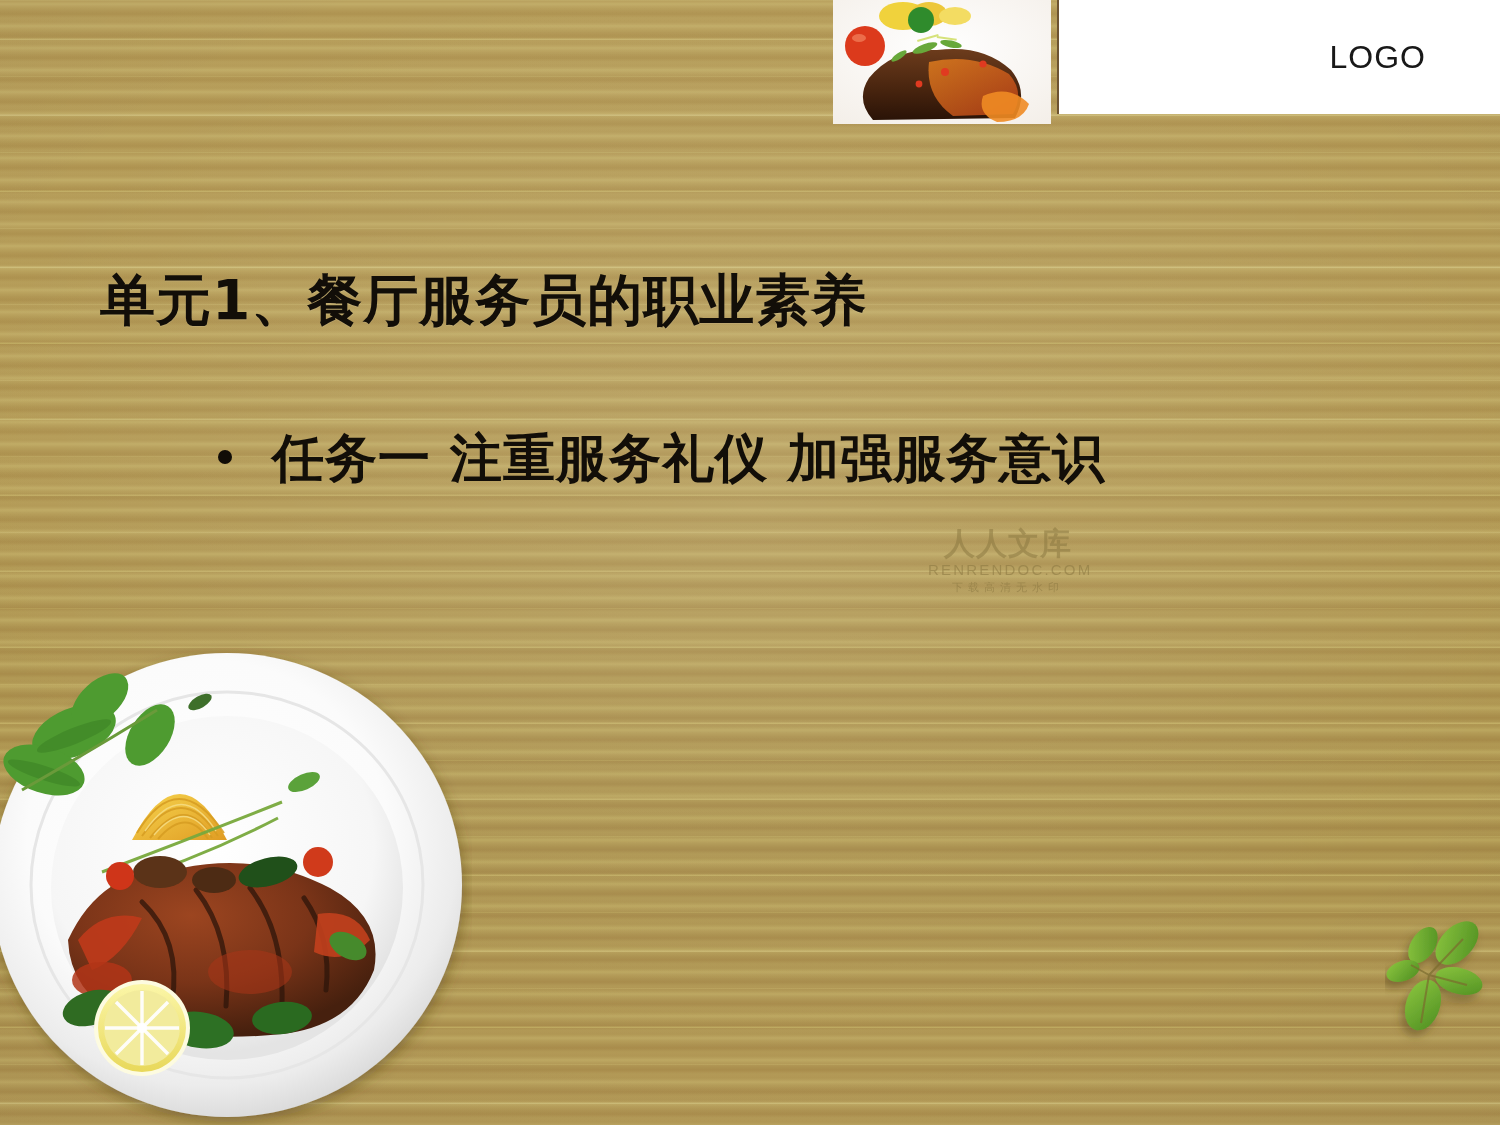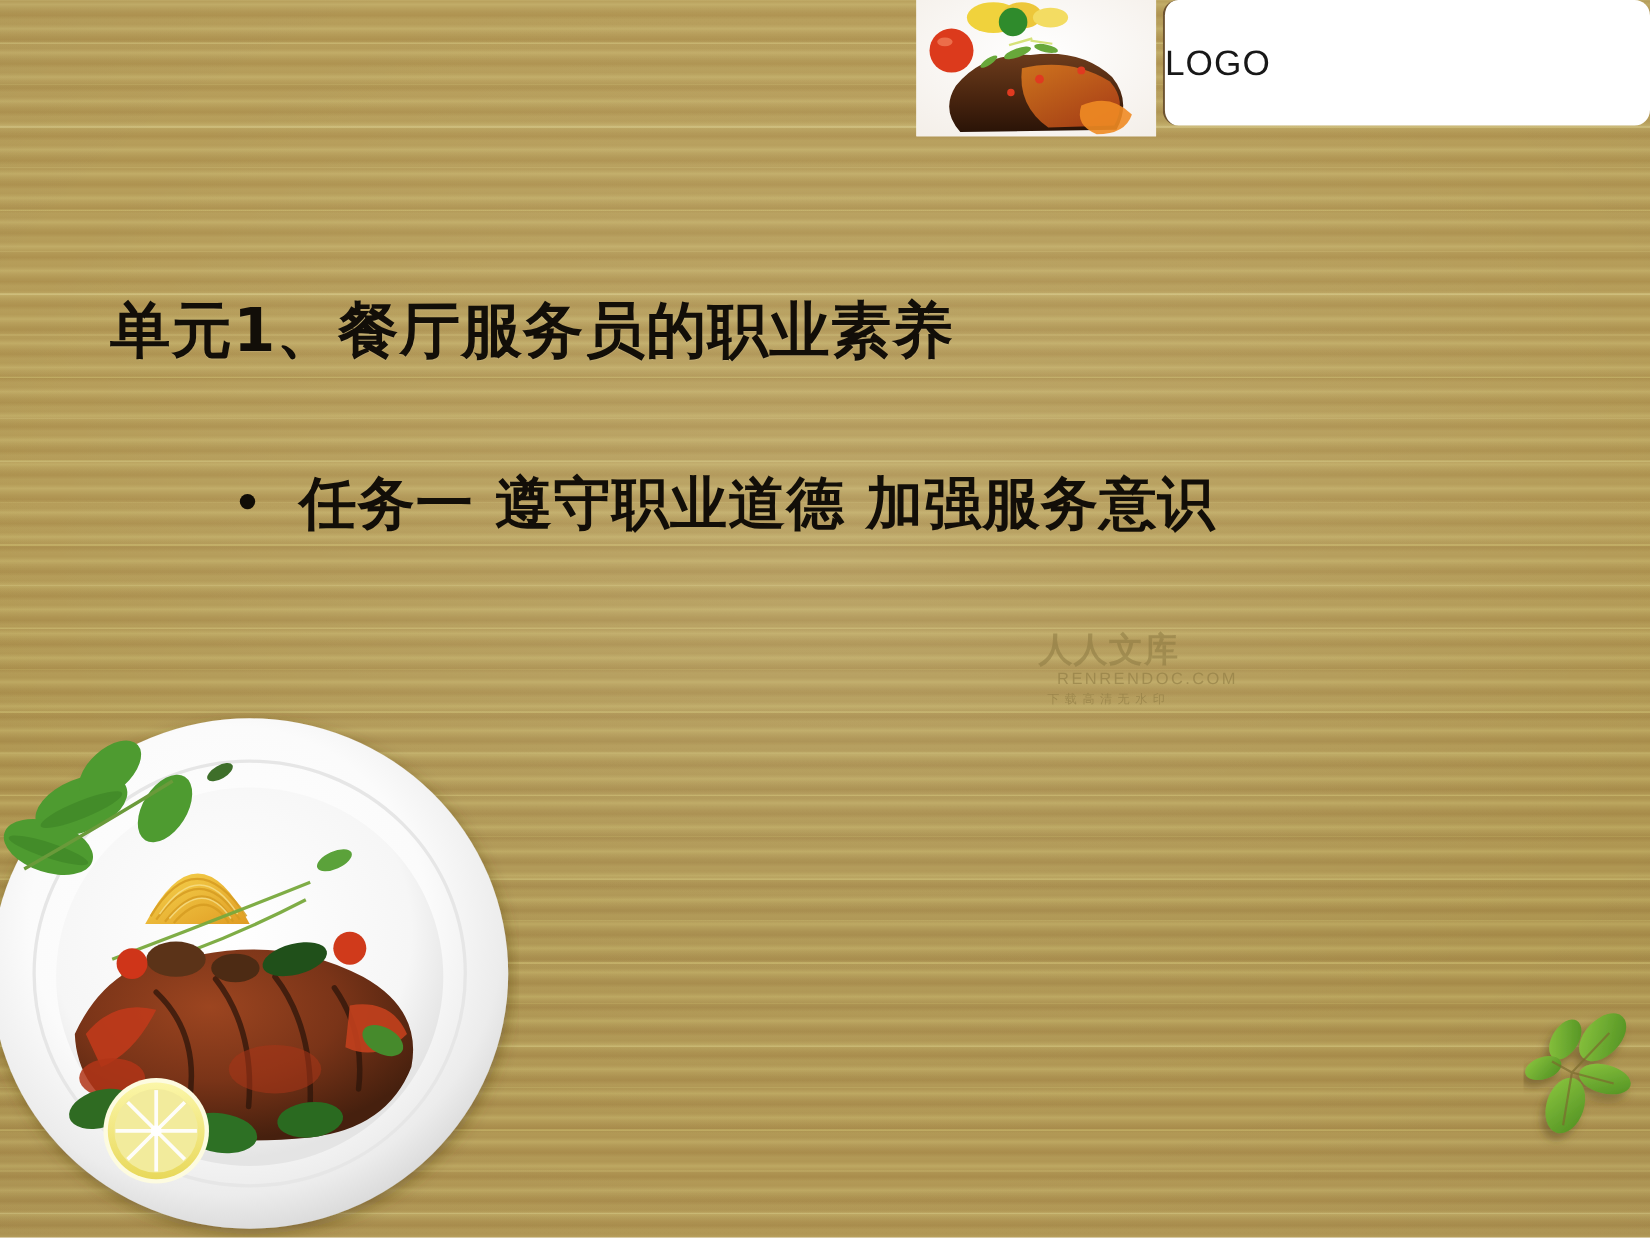--- a/index.html
+++ b/index.html
@@ -69,21 +69,21 @@
     position: absolute;
     left: 1057px;
     top: 0px;
     width: 443px;
     height: 114px;
     background: #ffffff;
     border-left: 2px solid #6d5330;
     box-sizing: border-box;
     display: flex;
     align-items: center;
-    border-radius: 14px;
+    justify-content: flex-end;
   }
   #logo-text {
     font-size: 32px;
     letter-spacing: 1px;
     color: #181818;
     margin-right: 74px;
     font-family: "Liberation Sans", sans-serif;
     user-select: none;
   }
 
@@ -161,29 +161,27 @@
     user-select: none;
     opacity: 0.55;
   }
   #watermark-cn {
     font-size: 31px;
     font-weight: 700;
     letter-spacing: 1px;
     color: #8d7a42;
     line-height: 1.0;
     font-family: "DejaVu Sans", "Liberation Sans", sans-serif;
-    margin-top: 48px;
   }
   #watermark-url {
     font-size: 15px;
     letter-spacing: 2.2px;
     color: #8a7740;
     line-height: 1.4;
     font-family: "Liberation Sans", sans-serif;
-    margin-left: 33px;
   }
   #watermark-sub {
     font-size: 11px;
     letter-spacing: 5px;
     color: #8a7740;
     line-height: 1.5;
     font-family: "DejaVu Sans", "Liberation Sans", sans-serif;
   }
 
   
@@ -409,21 +407,21 @@
 
   <div id="header-logo-bar">
     <span id="logo-text">LOGO</span>
   </div>
 
   <h1 id="slide-title">单元1、餐厅服务员的职业素养</h1>
 
   <div id="bullet-list">
     <div class="bullet-row">
       <span class="bullet-dot"></span>
-      <span class="bullet-text">任务一  遵守职业道德  加强服务意识</span>
+      <span class="bullet-text">任务一  注重服务礼仪  加强服务意识</span>
     </div>
   </div>
 
   <div id="watermark">
     <div id="watermark-cn">人人文库</div>
     <div id="watermark-url">RENRENDOC.COM</div>
     <div id="watermark-sub">下载高清无水印</div>
   </div>
 
 </div>

